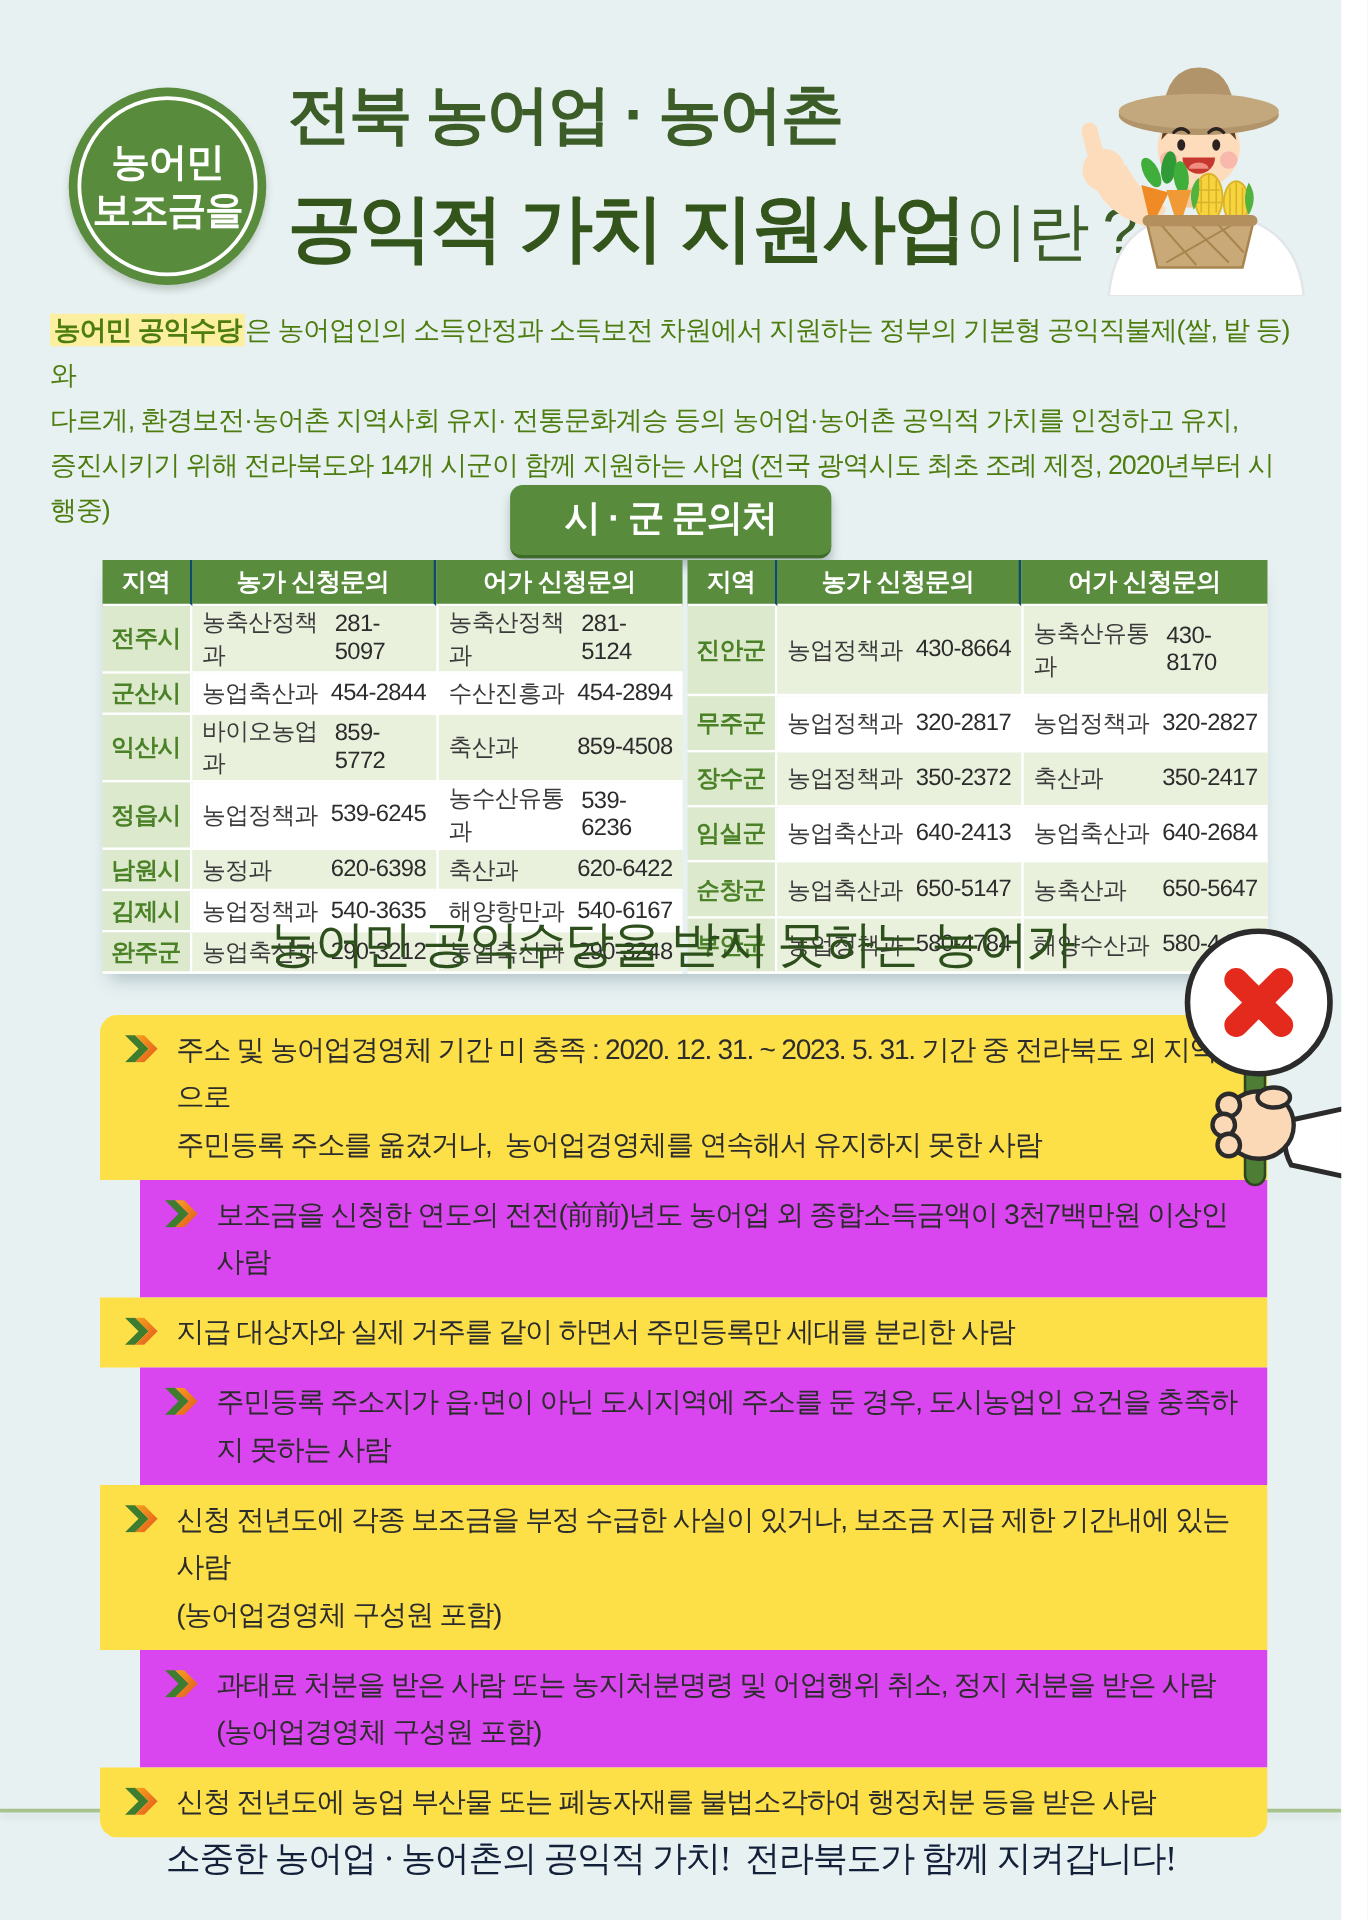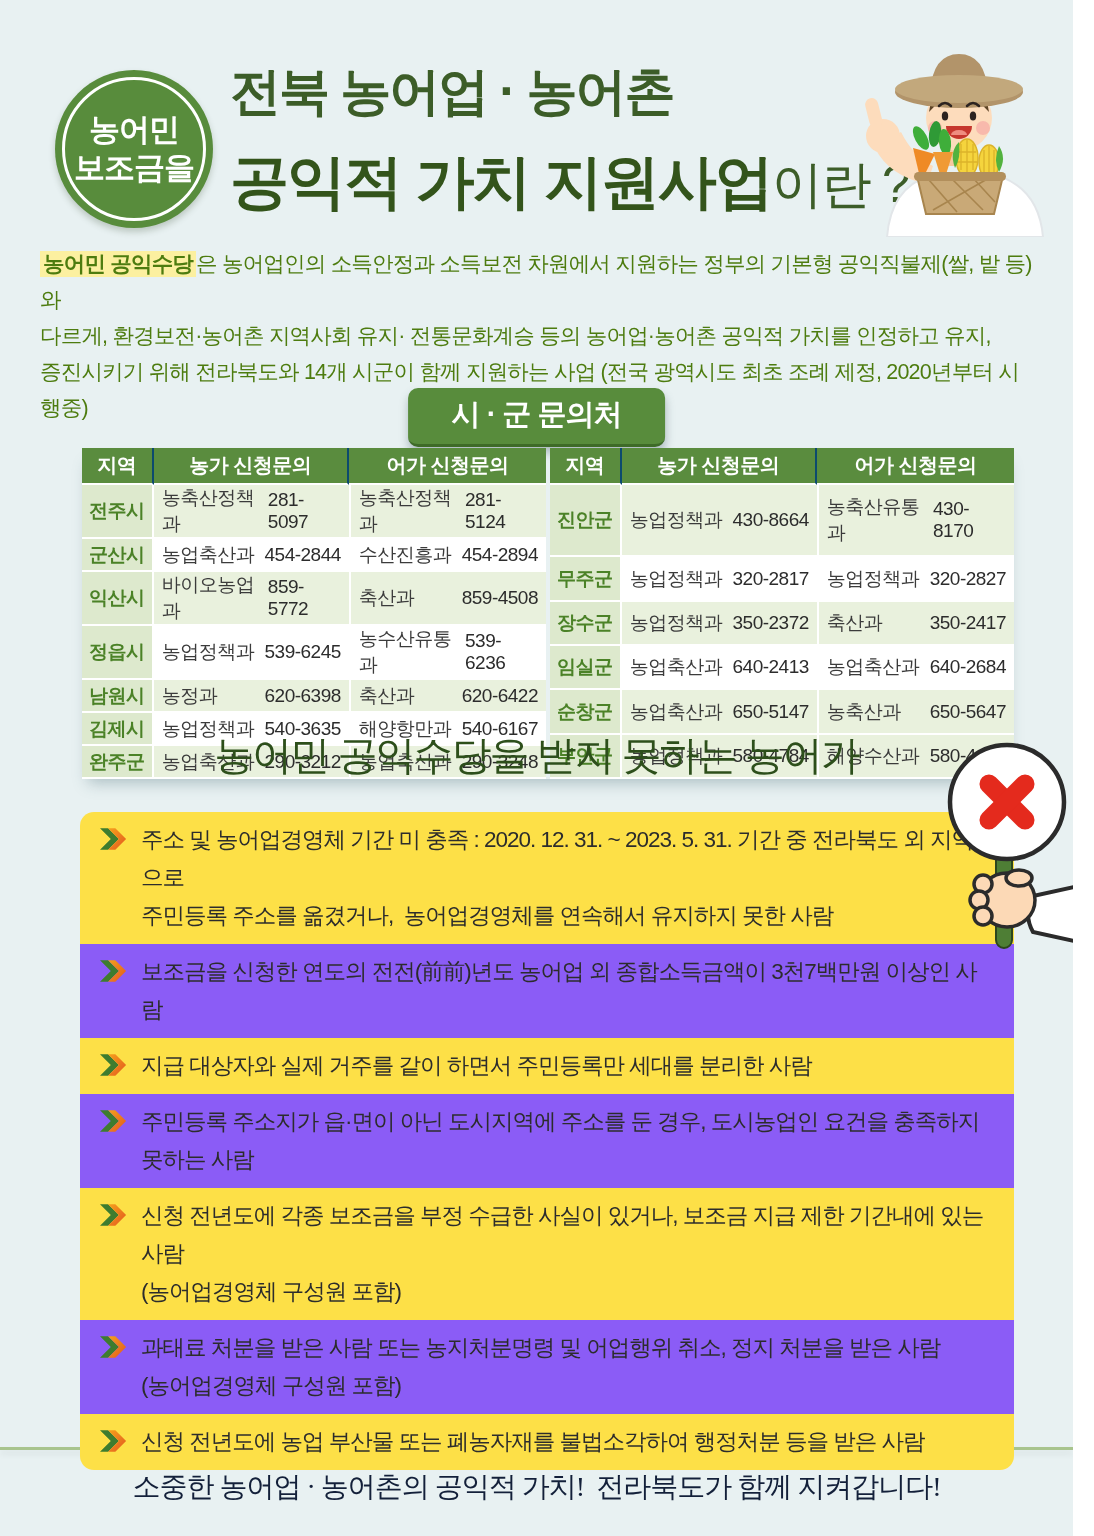--- a/index.html
+++ b/index.html
@@ -45,21 +45,21 @@
   .cellwrap{display:flex;justify-content:space-between;align-items:center;}
   .dept{color:#3b3b3b;}
   .phone{color:#2c2c2c;}
 
   
   .excl-title{position:absolute;top:728px;left:0;width:100%;text-align:center;
     font-size:40px;font-weight:400;color:#2d4f1b;letter-spacing:-2px;}
   .paddle{position:absolute;top:740px;right:-4px;z-index:6;}
   .excl-list{position:absolute;top:812px;left:80px;width:934px;border-radius:14px;overflow:hidden;z-index:1;}
   .excl-item{display:flex;gap:14px;align-items:flex-start;padding:9px 22px 9px 20px;}
-  .excl-item.green{background:#8b5cf6;}
+  .excl-item.green{background:#d946ef;margin-left:32px;}
   .excl-item.white{background:#fde047;}
   .excl-item svg{flex:0 0 auto;margin-top:7px;}
   .excl-text{font-size:22.5px;line-height:38px;color:#2c2c2c;font-weight:500;letter-spacing:-1px;}
   .excl-line{white-space:pre-wrap;}
 
   
   .footer-line{position:absolute;top:1447px;left:0;width:100%;height:3px;background:#a8c48e;
     box-shadow:0 4px 6px rgba(0,0,0,.08);}
   .footer-text{position:absolute;top:1468px;left:0;width:100%;text-align:center;
     font-family:"Liberation Serif","DejaVu Serif",serif;font-size:28px;color:#13203a;

